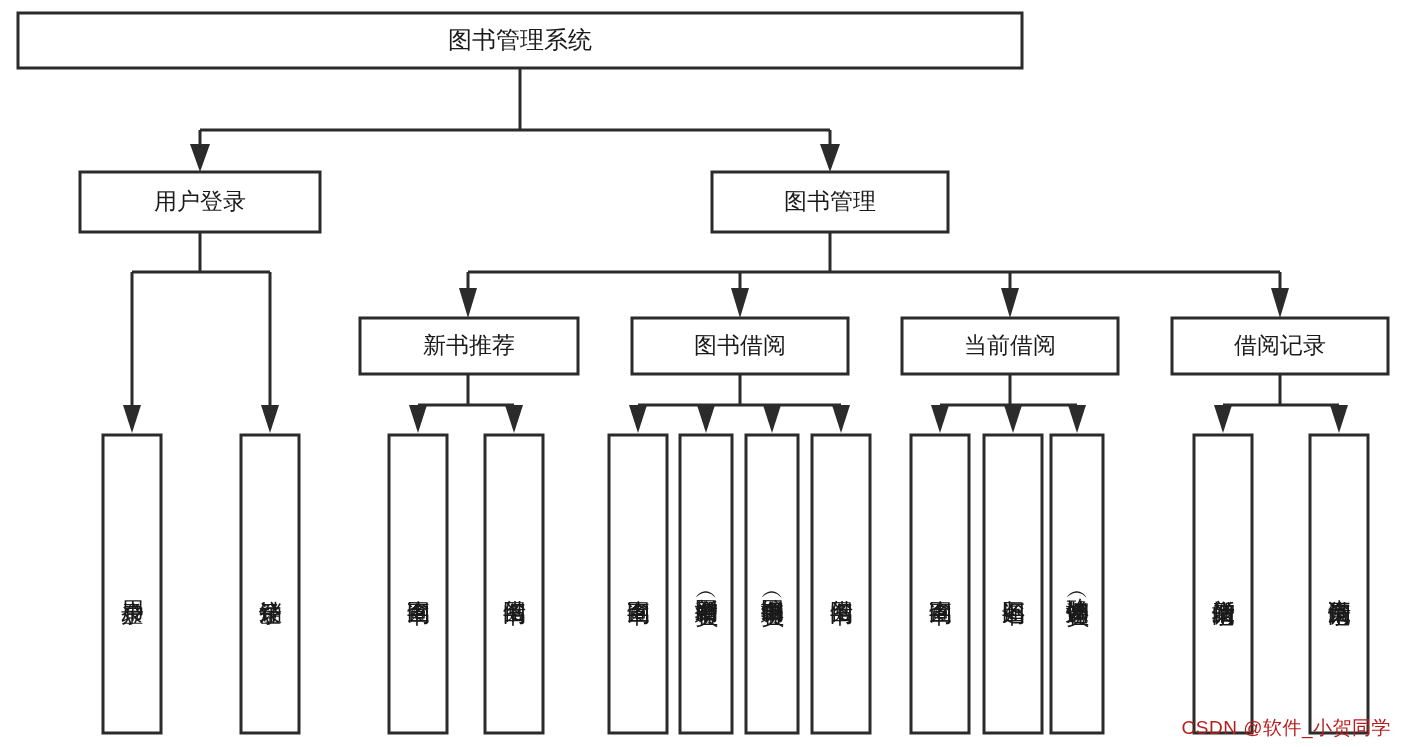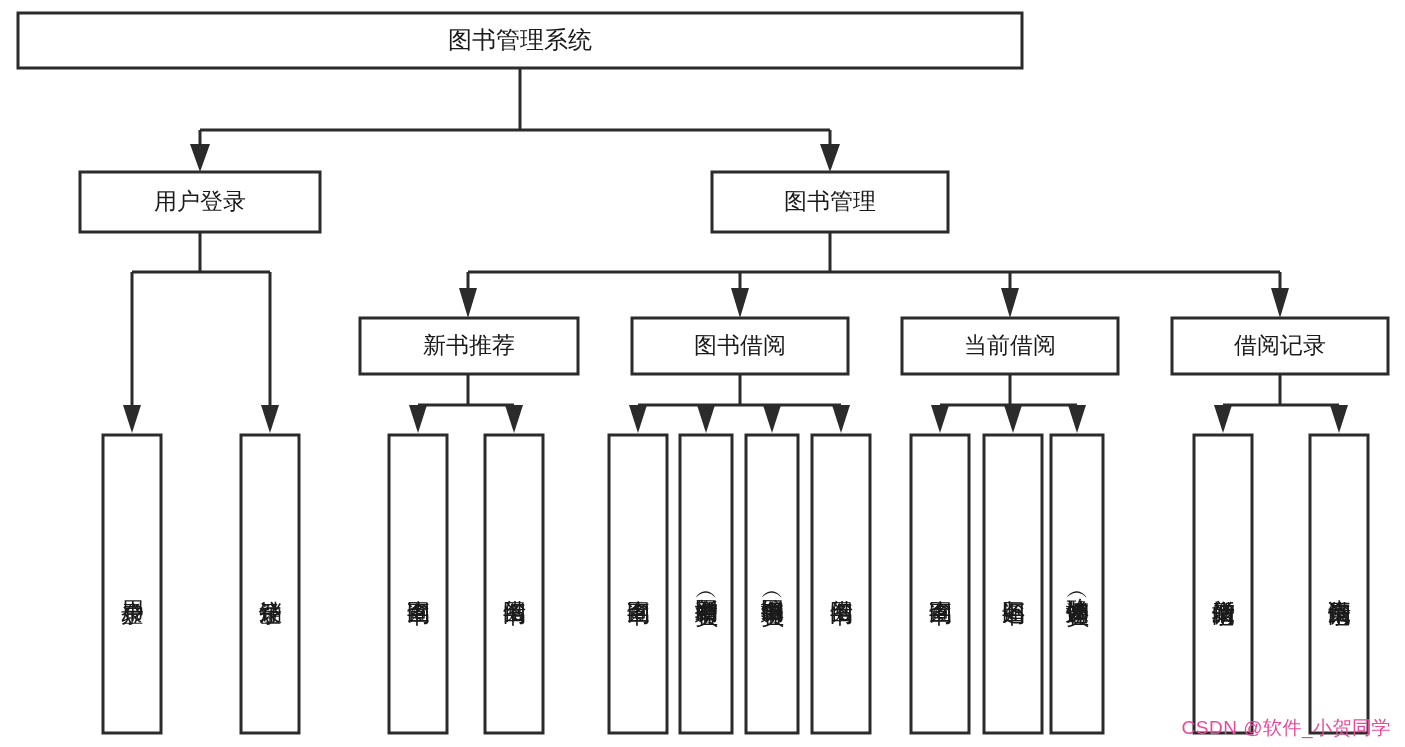--- a/index.html
+++ b/index.html
@@ -70,21 +70,21 @@
     letter-spacing: 1px;
     white-space: nowrap;
     pointer-events: none;
   }
   .watermark {
     position: absolute;
     right: 14px;
     bottom: 6px;
     font-family: "Liberation Sans", "DejaVu Sans", sans-serif;
     font-size: 19px;
-    color: #ec4899;
+    color: #b91c1c;
     white-space: nowrap;
     letter-spacing: 0.5px;
   }
 </style>
 </head>
 <body>
 
 <div id="diagram-root">
 
   <svg class="diagram-canvas" viewBox="0 0 1405 747" xmlns="http://www.w3.org/2000/svg">

